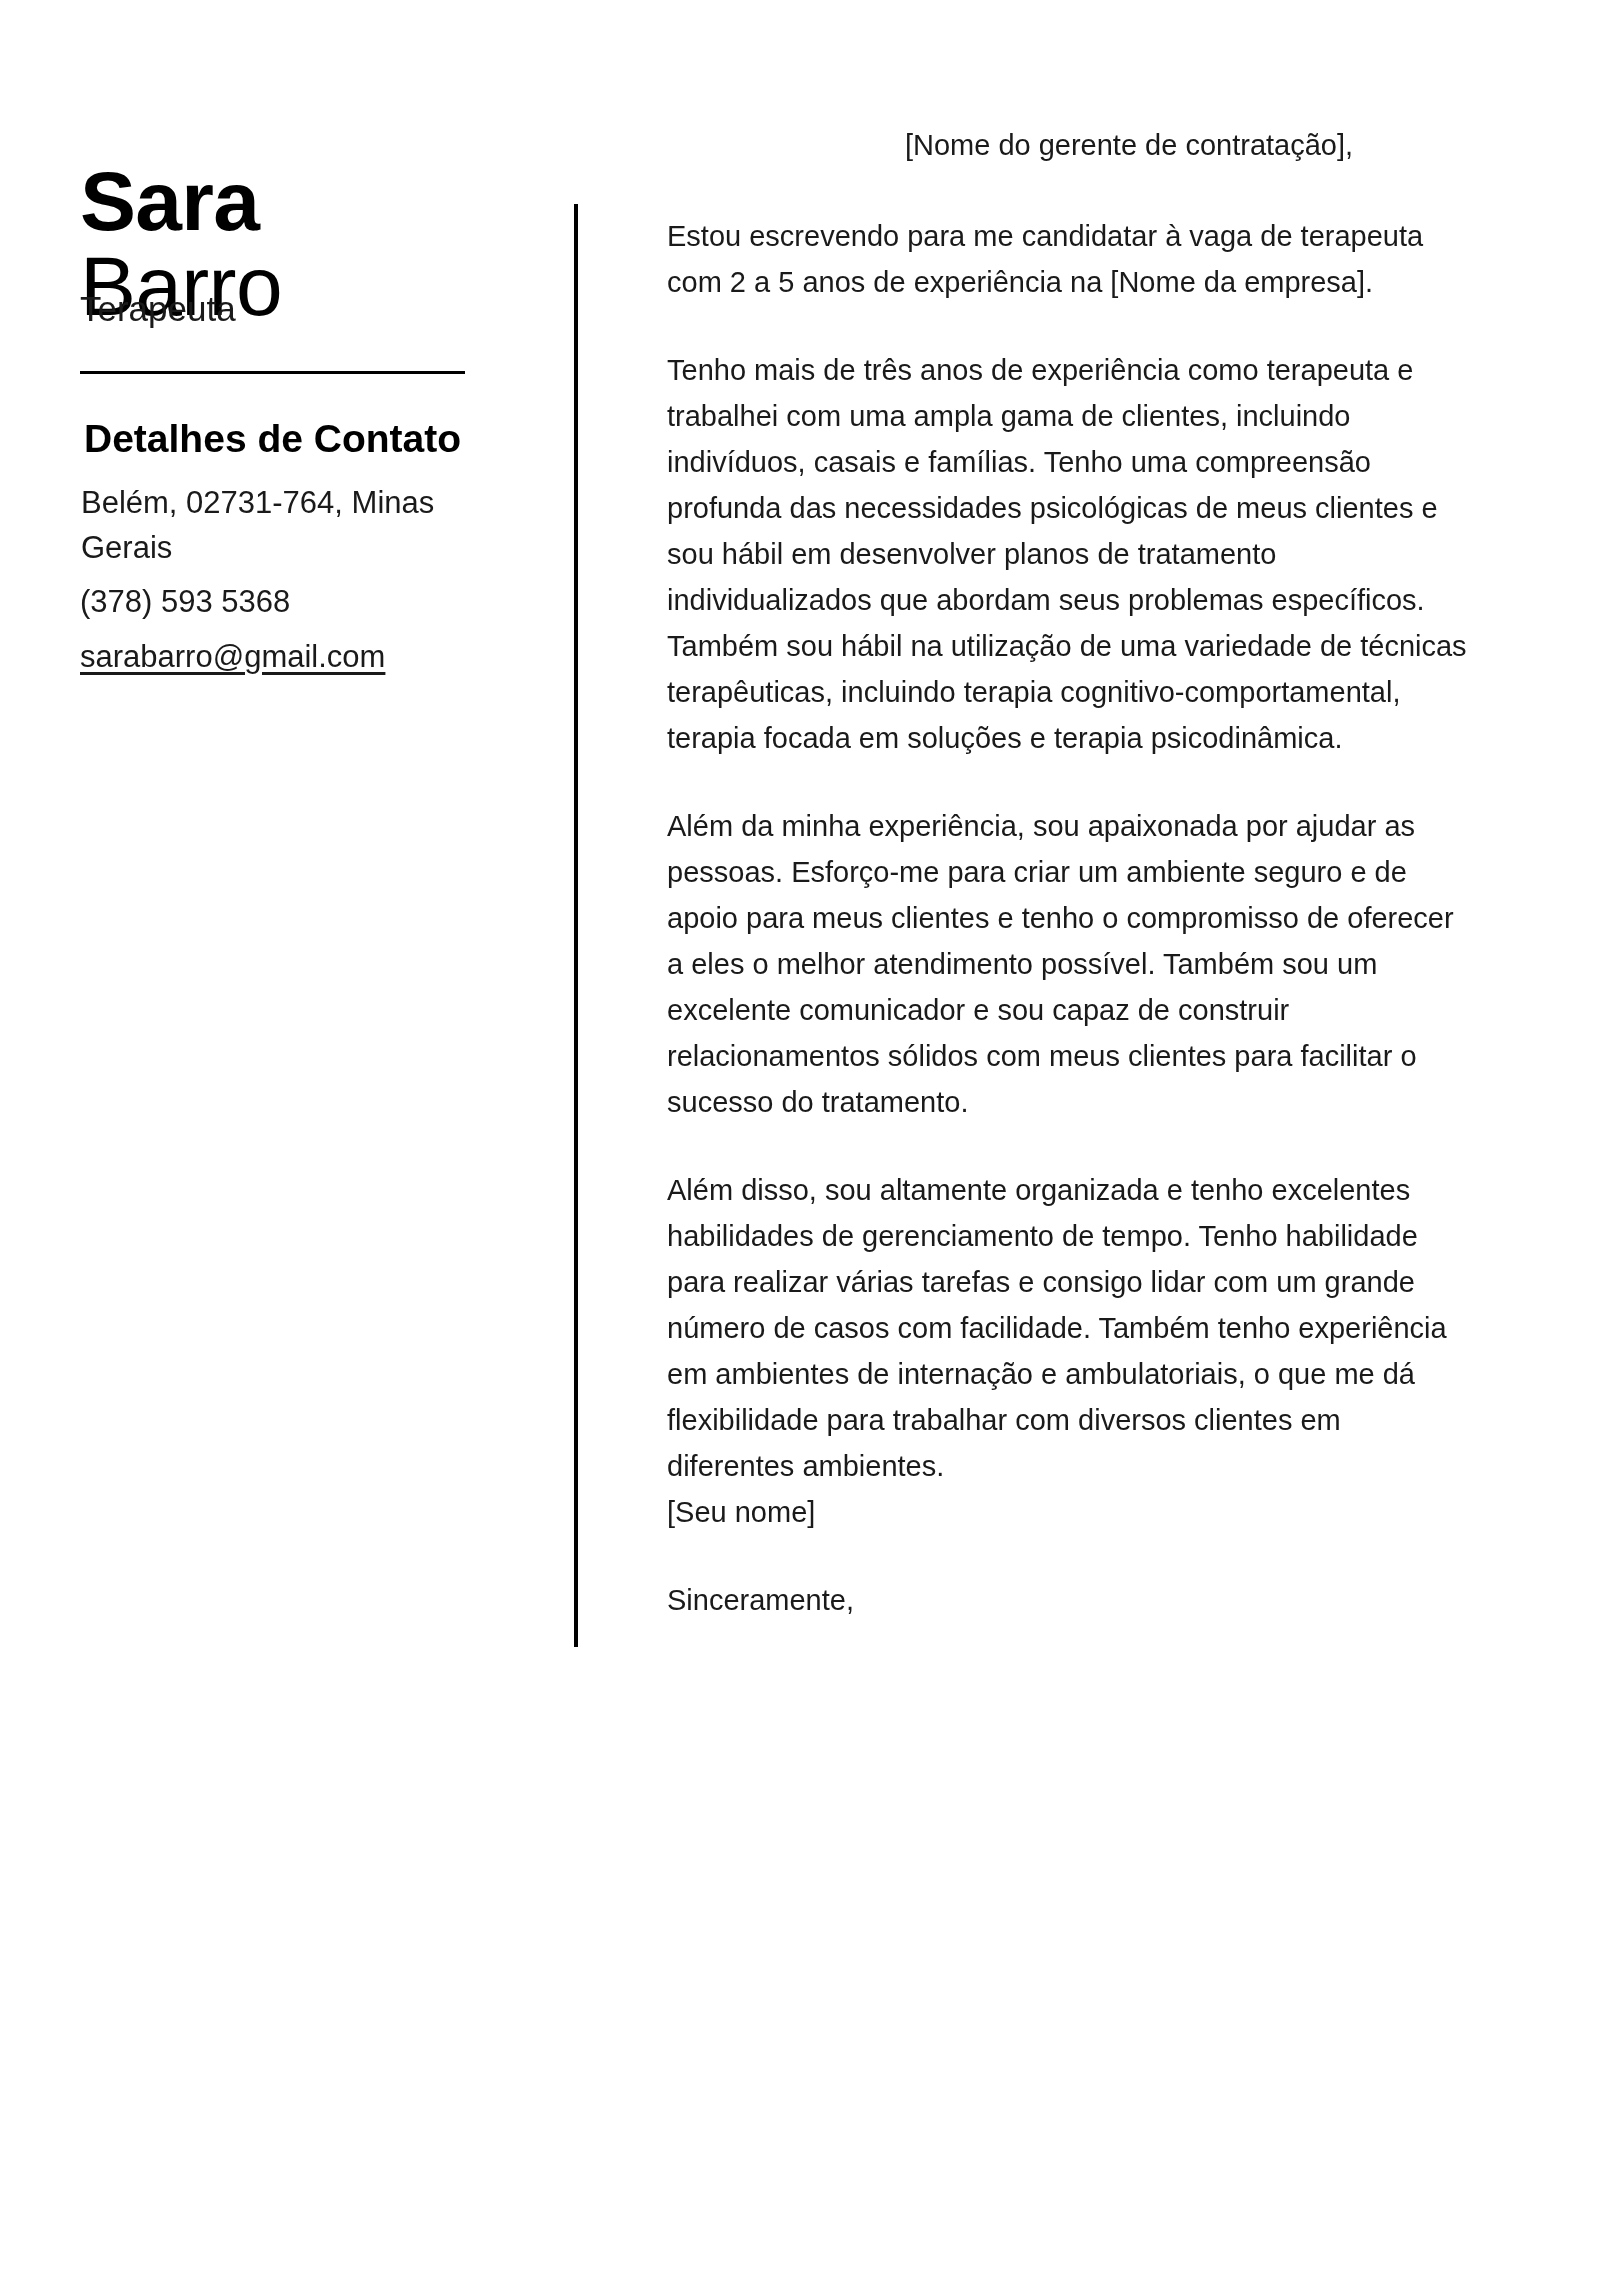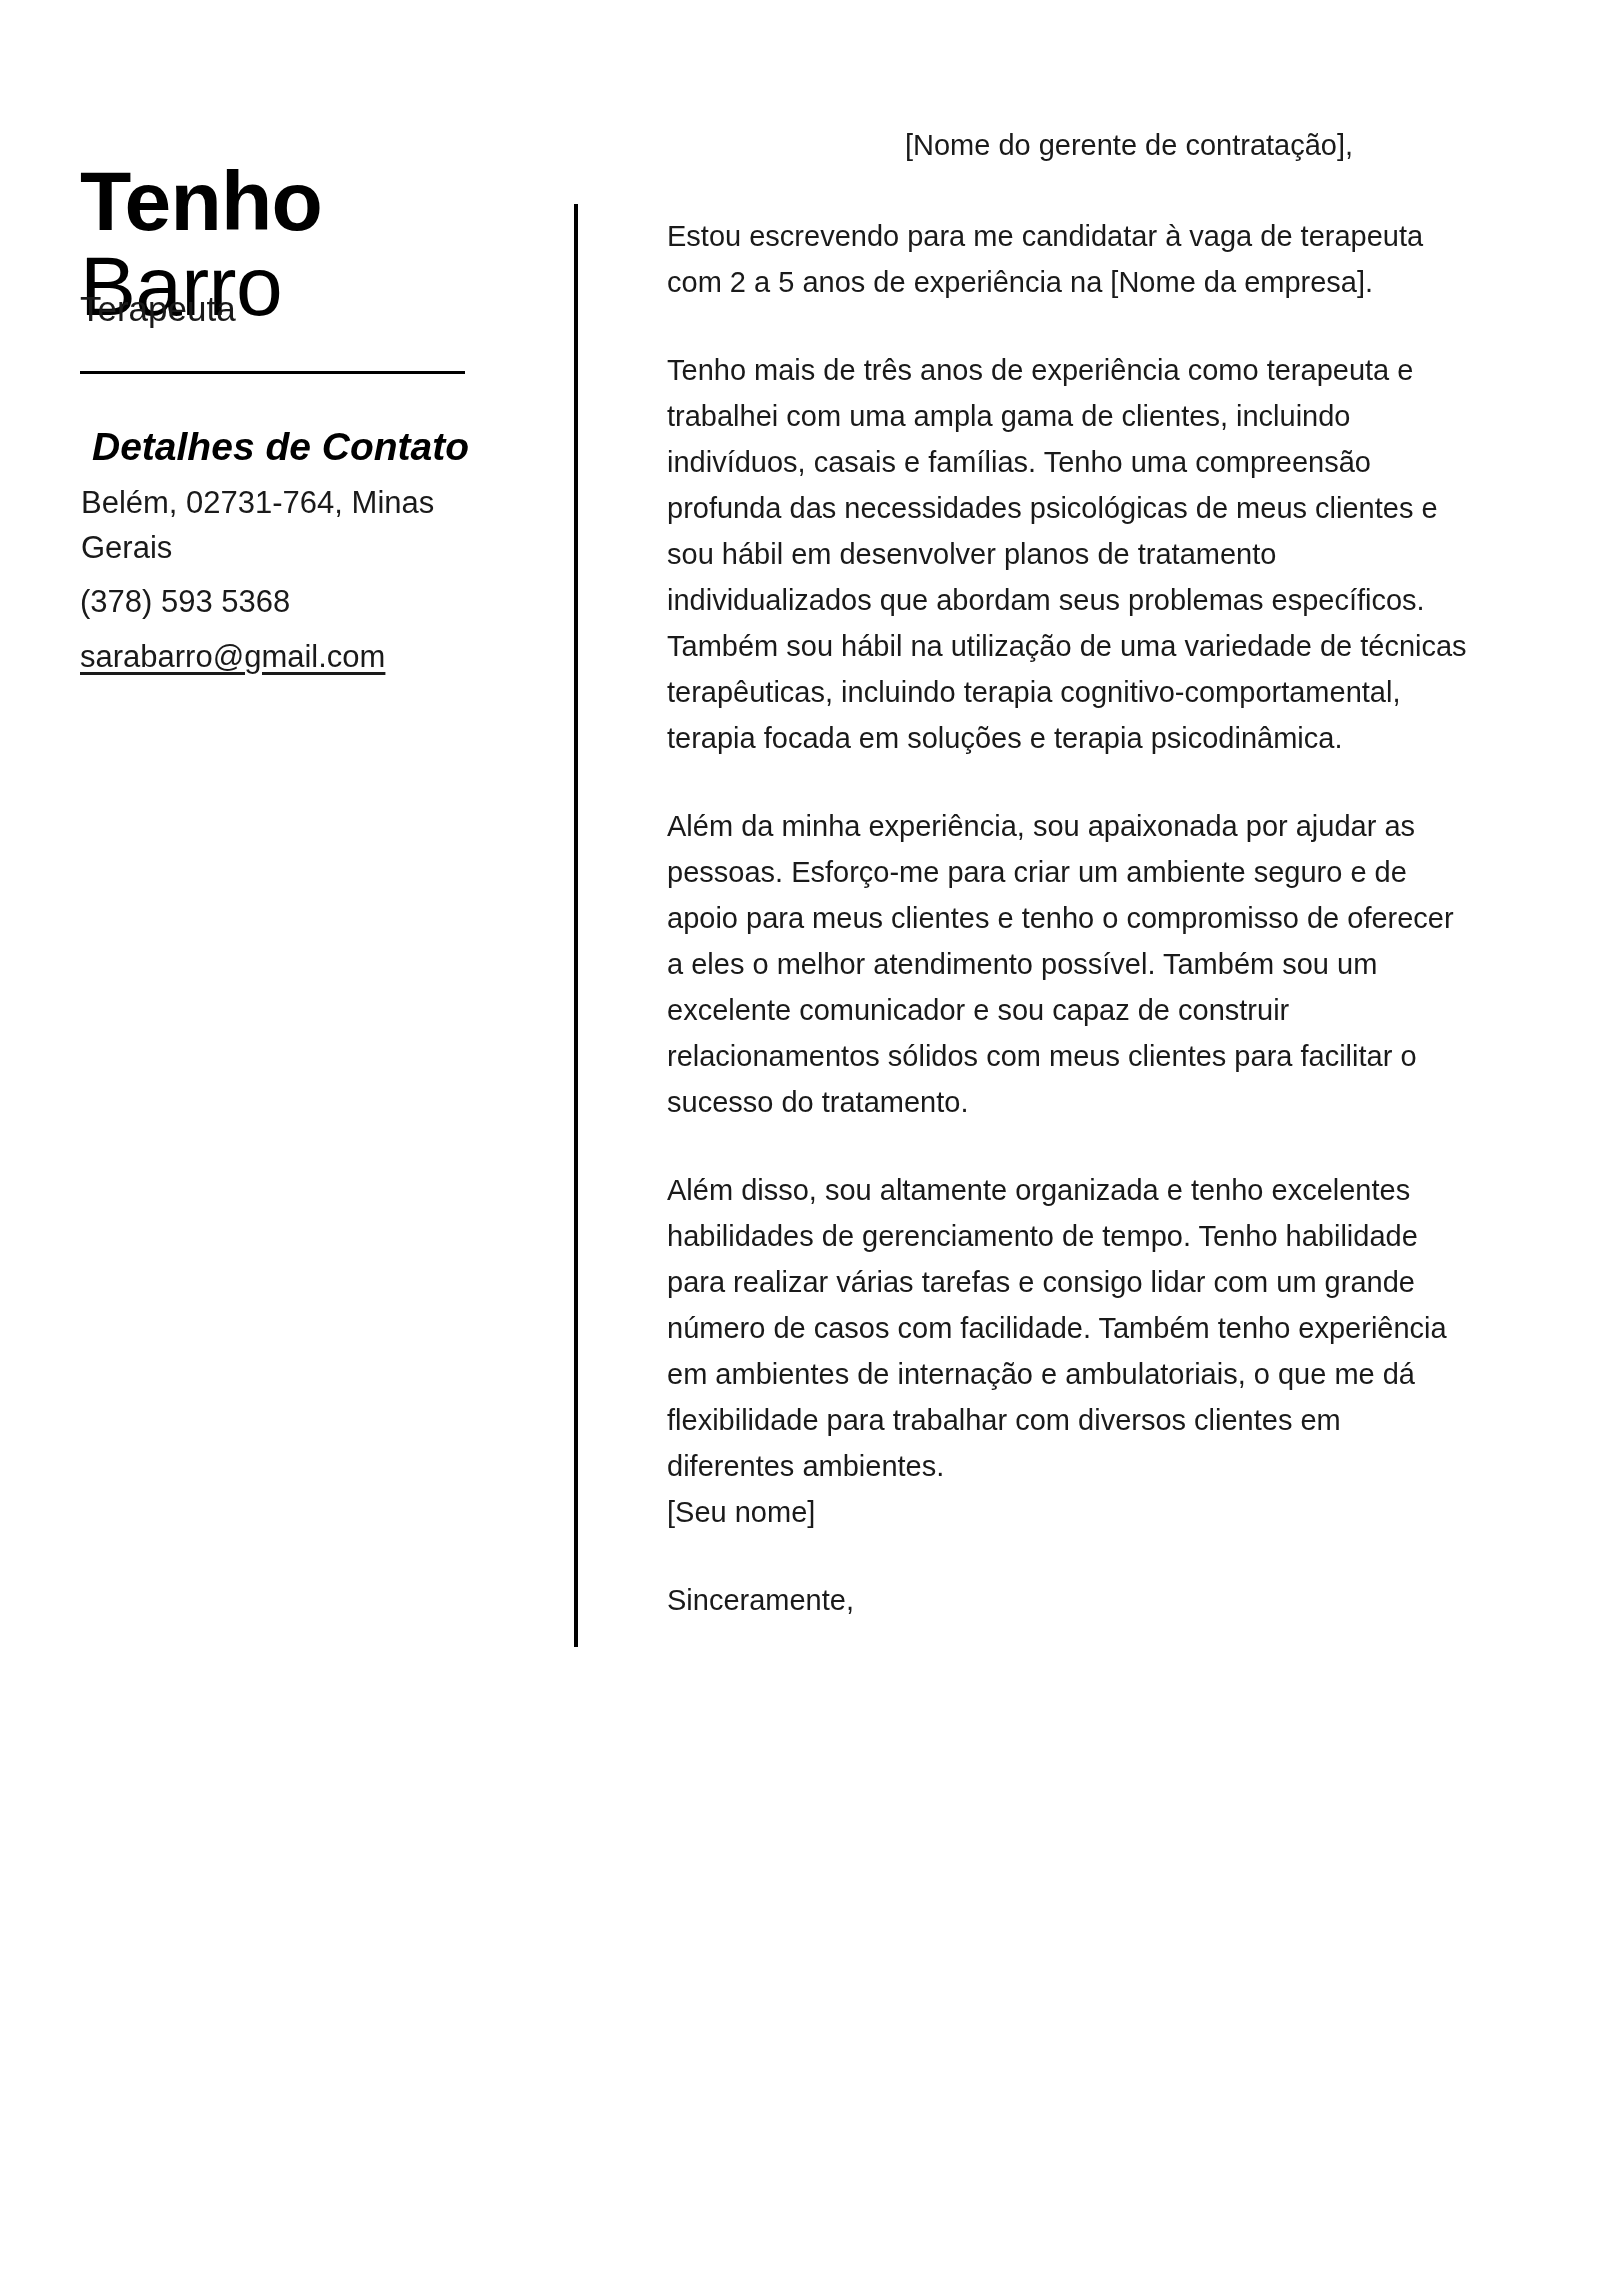--- a/index.html
+++ b/index.html
@@ -48,26 +48,25 @@
     top: 371px;
     width: 385px;
     height: 3.3px;
     background: #000000;
   }
 
   .contact-heading {
     position: absolute;
     left: 80px;
     top: 413px;
-    margin: 12px;
+    margin: 4px;
     font-size: 39px;
     line-height: 43px;
     font-weight: 700;
     color: #000000;
-    font-style: italic;
   }
 
   .contact-address {
     position: absolute;
     left: 80px;
     top: 479px;
     margin: 1px;
     width: 419px;
     font-size: 31px;
     line-height: 45px;
@@ -125,21 +124,21 @@
   }
   .letter-content p:last-child { margin-bottom: 0; }
 </style>
 </head>
 <body>
 
 <div class="page">
 
   <aside class="sidebar">
     <h1 class="name-block">
-      <span class="first">Tenho</span>
+      <span class="first">Sara</span>
       <span class="last">Barro</span>
     </h1>
 
     <div class="job-title">Terapeuta</div>
 
     <div class="divider"></div>
 
     <h2 class="contact-heading">Detalhes de Contato</h2>
 
     <p class="contact-address">Belém, 02731-764, Minas

